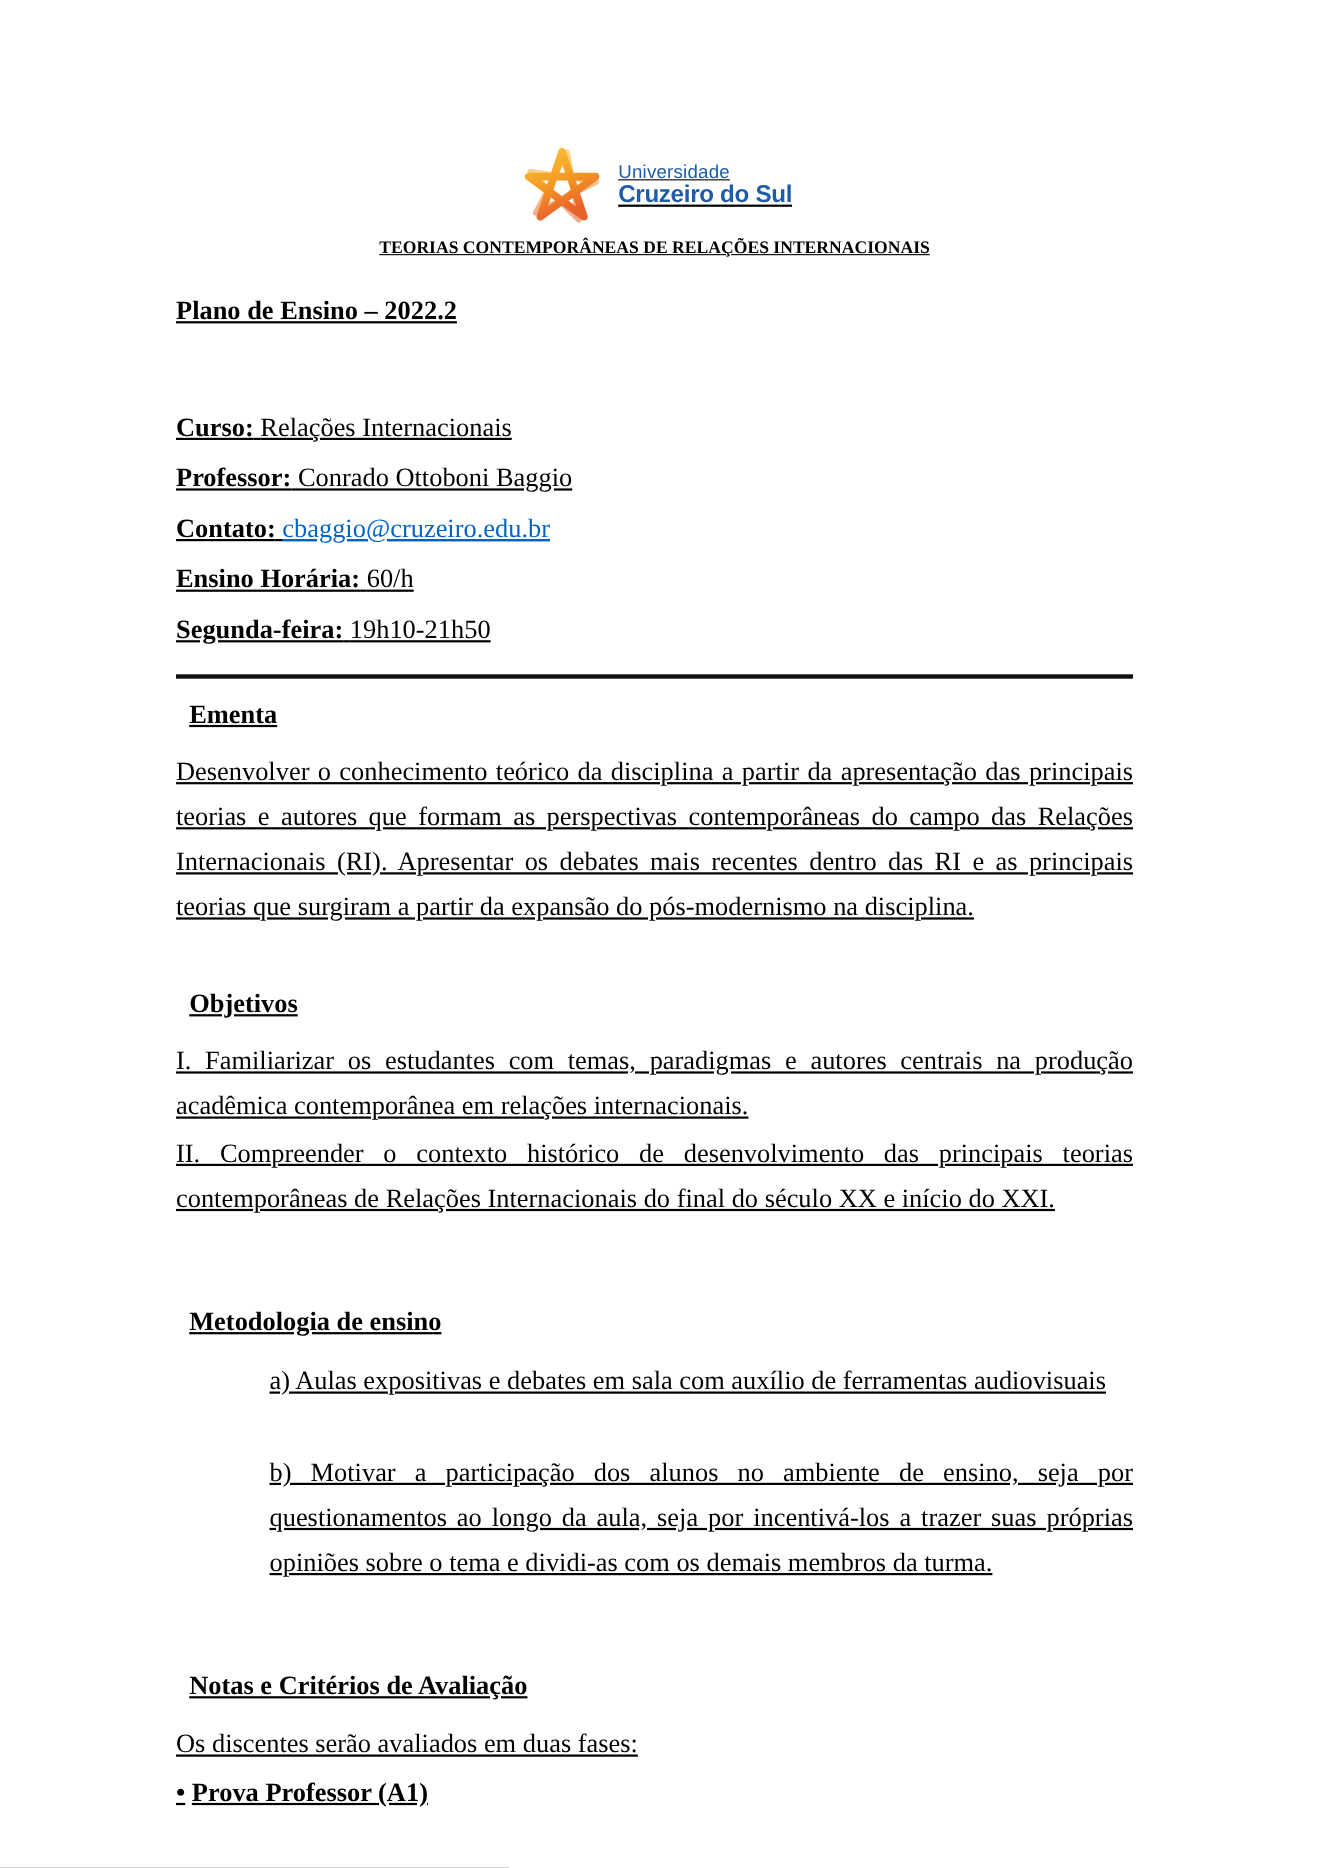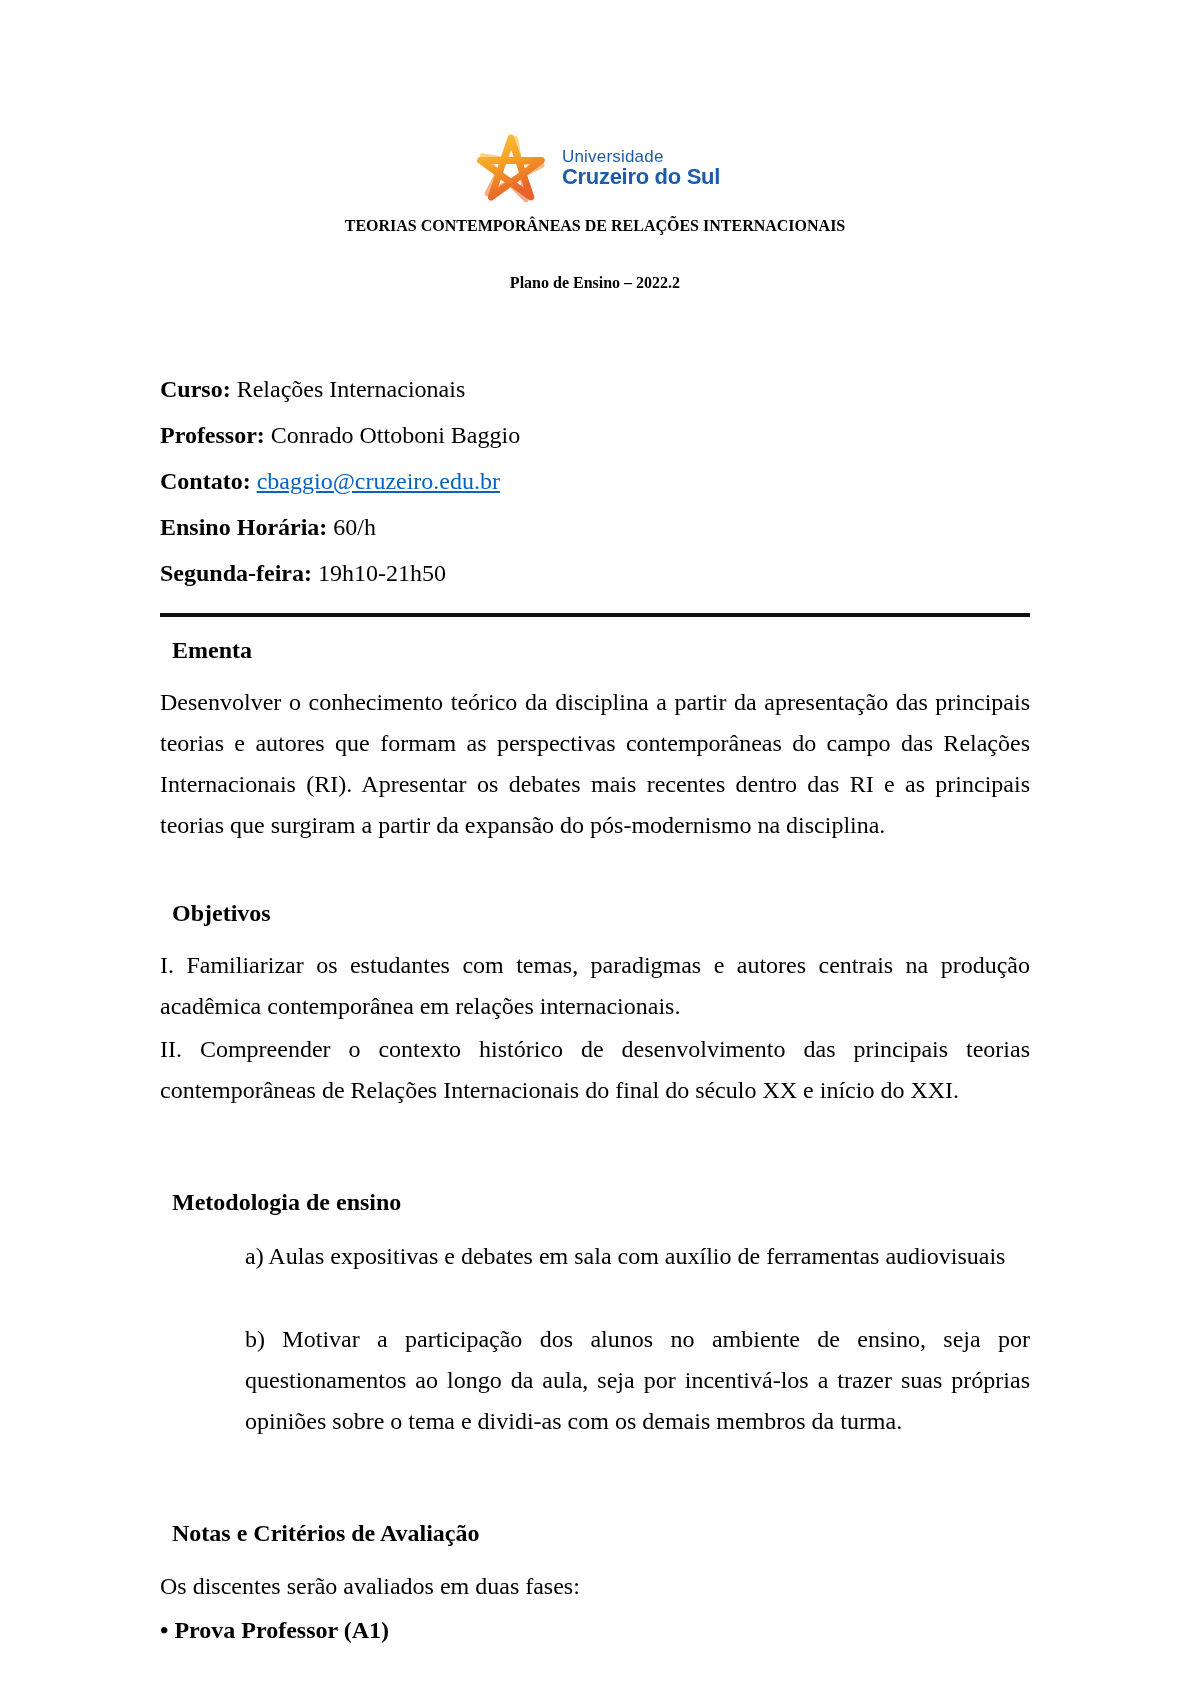--- a/index.html
+++ b/index.html
@@ -6,32 +6,33 @@
   .page{
     position:relative;
     width:1200px;height:1698px;
     margin:0 auto;
     background:#ffffff;
     box-sizing:border-box;
     padding:132px 170px 0 160px;
     font-family:"Liberation Serif","DejaVu Serif",serif;
     color:#000;
     overflow:hidden;
+    text-decoration:underline;
   }
   
   .logo-row{display:flex;justify-content:center;align-items:center;height:72px;}
   .logo{display:flex;align-items:center;gap:10px;}
   .logo-star{width:82px;height:74px;flex:0 0 auto;}
   .logo-text{display:flex;flex-direction:column;line-height:1.05;
     font-family:"Liberation Sans","DejaVu Sans",sans-serif;color:#1e5ca8;}
   .logo-top{font-size:17px;font-weight:400;letter-spacing:.2px;}
   .logo-bottom{font-size:22px;font-weight:700;letter-spacing:-.3px;}
   
   .doc-title{margin-top:7px;text-align:center;font-weight:700;font-size:16px;line-height:30px;}
-  .doc-subtitle{margin-top:27px;text-align:center;font-weight:700;font-size:16px;line-height:30px;}
+  .doc-subtitle{margin-top:27px;font-weight:700;font-size:24px;line-height:30px;}
   
   .info-block{margin-top:72px;}
   .info-line{font-size:24px;line-height:39px;margin:0 0 7px 0;}
   .info-line b{font-weight:700;}
   .info-line.with-rule{margin-bottom:0;padding-bottom:20px;border-bottom:4px solid #101010;}
   a.email-link{color:#0563c1;text-decoration:underline;cursor:pointer;}
   
   .section-heading{font-size:24px;font-weight:700;line-height:39px;margin:12px;}
   .h-ementa{margin-top:14px;}
   .h-objetivos{margin-top:48px;}

